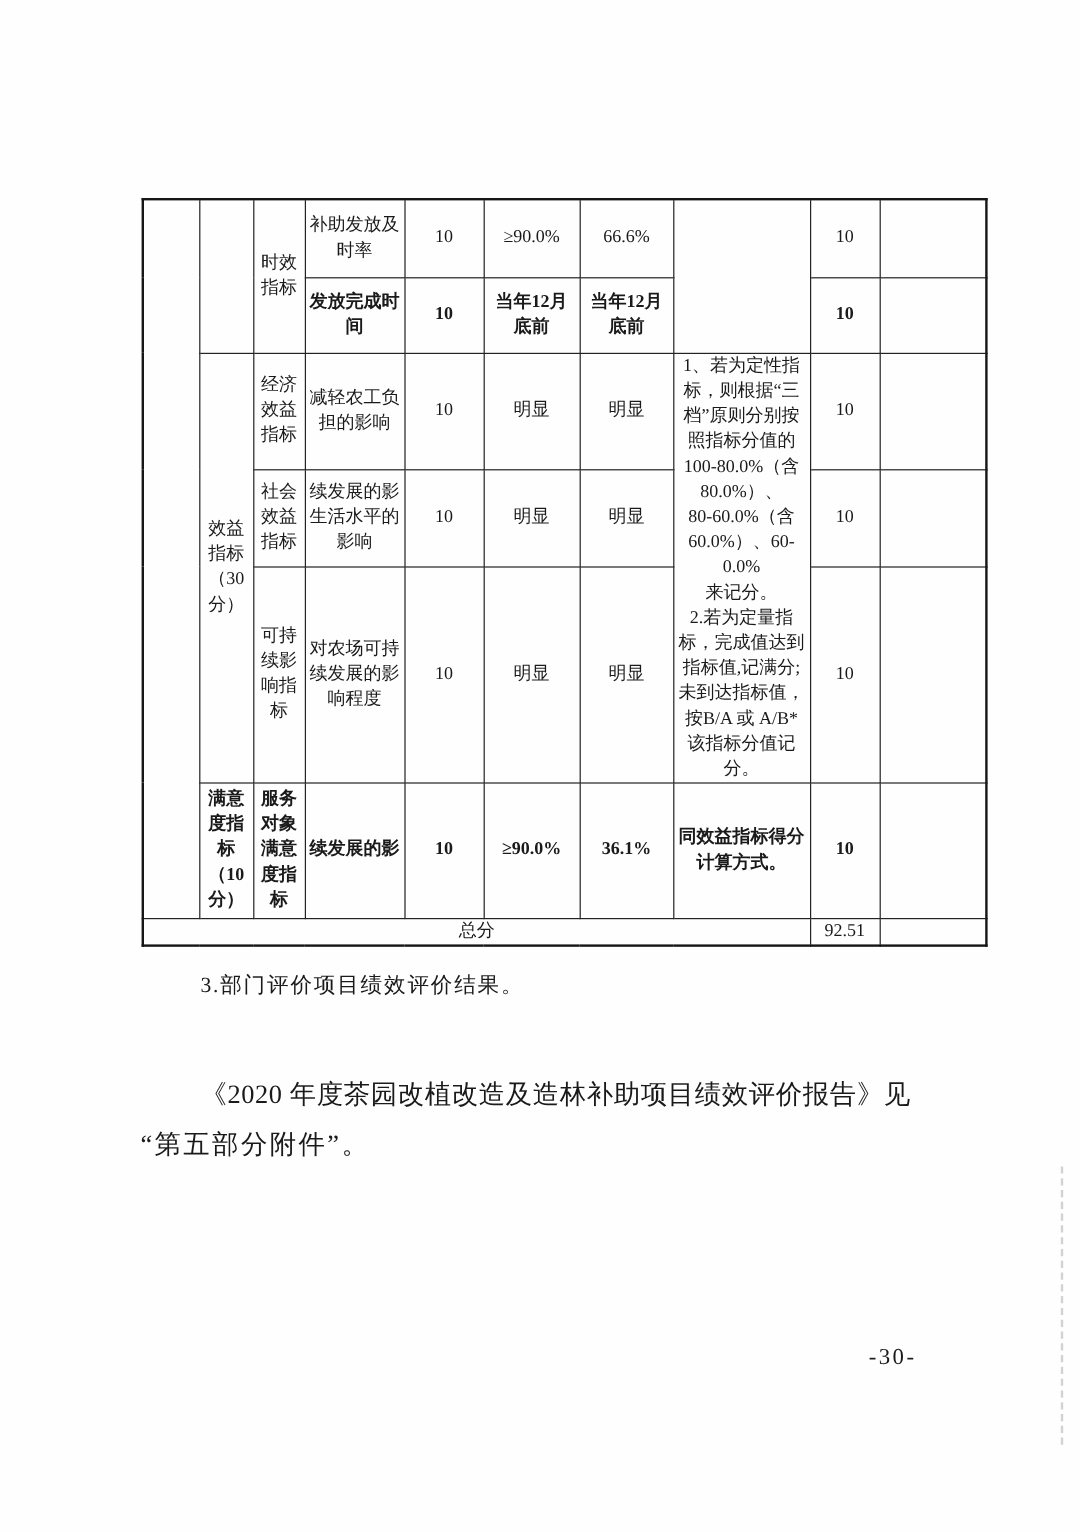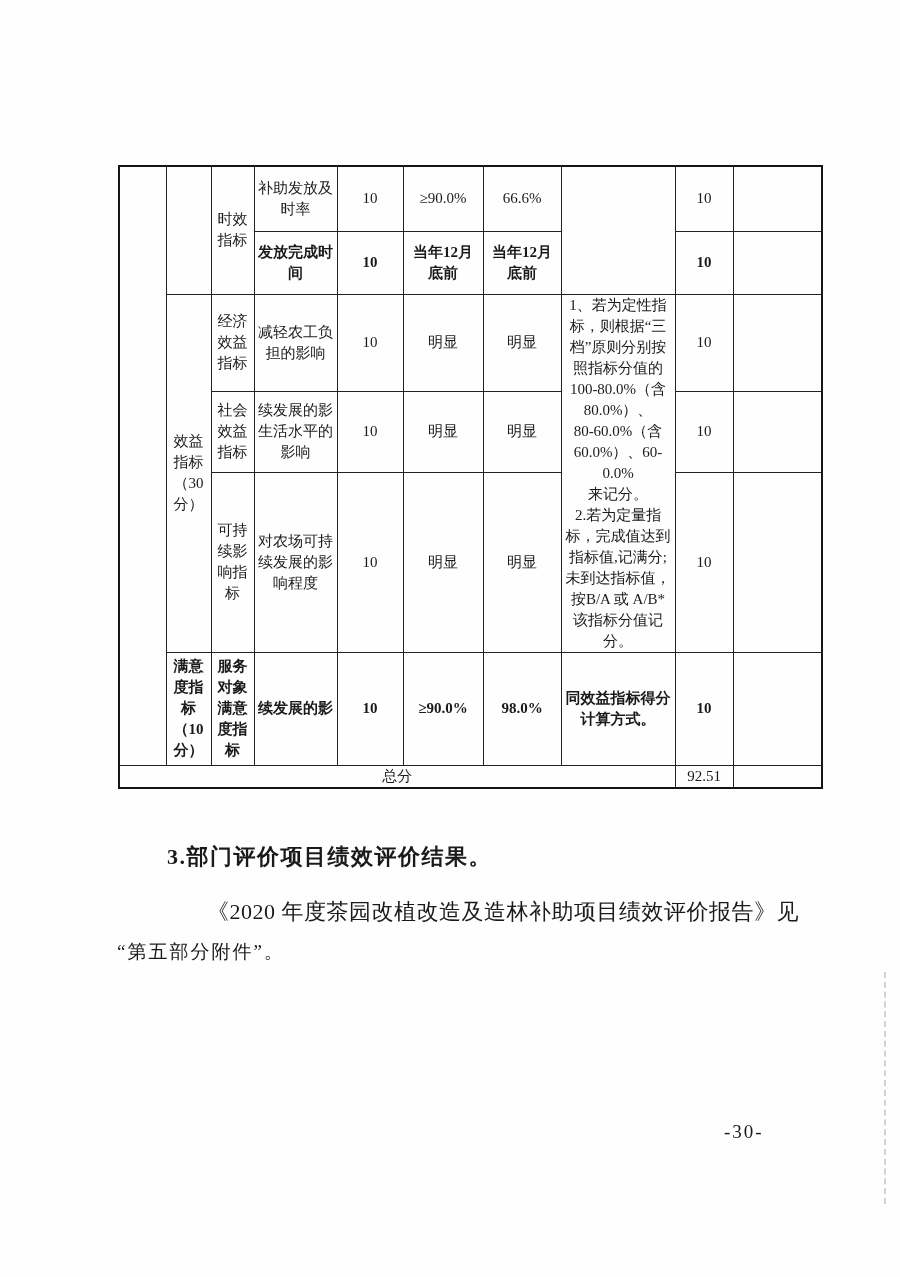--- a/index.html
+++ b/index.html
@@ -35,33 +35,32 @@
   tr.r1 { height: 65px; }
   tr.r2 { height: 63px; font-weight: bold; }
   tr.r3 { height: 95px; }
   tr.r4 { height: 79px; }
   tr.r5 { height: 175px; padding-left: 37px; }
   tr.r6 { height: 113px; font-weight: bold; }
   tr.r7 { height: 17px; }
   td.criteria { font-size: 14.5px; line-height: 21px; padding: 0; }
   td.total-score { font-size: 16px; }
   .heading {
-    position: absolute; left: 167px; top: 842px;
-    font-size: 22px; font-weight: 700; letter-spacing: 1.5px;
+    position: absolute; left: 167px; top: 809px;
+    font-size: 18px; font-weight: 400; letter-spacing: 1.5px;
     white-space: nowrap;
   }
   .para-line1 {
     position: absolute; left: 167px; top: 897px;
     font-size: 22px; letter-spacing: 0.5px;
     white-space: nowrap;
-    margin-left: 40px;
   }
   .para-line2 {
     position: absolute; left: 117px; top: 939px;
-    font-size: 19px; letter-spacing: 2px;
+    font-size: 22px; letter-spacing: 2px;
     white-space: nowrap;
   }
   .page-number {
     position: absolute; left: 724px; top: 1121px;
     font-size: 19px; letter-spacing: 2px;
   }
   .scan-artifact-line {
     position: absolute; left: 884px; top: 972px;
     width: 0; height: 232px;
     border-left: 2px dashed #c8c8c8;
@@ -178,21 +177,21 @@
 （10
 分）</td>
       <td>服务
 对象
 满意
 度指
 标</td>
       <td>续发展的影</td>
       <td>10</td>
       <td>≥90.0%</td>
-      <td>98.0%</td>
+      <td>36.1%</td>
       <td>同效益指标得分
 计算方式。</td>
       <td>10</td>
       <td></td>
     </tr>
     <tr class="r7">
       <td colspan="8">总分</td>
       <td class="total-score">92.51</td>
       <td></td>
     </tr>

